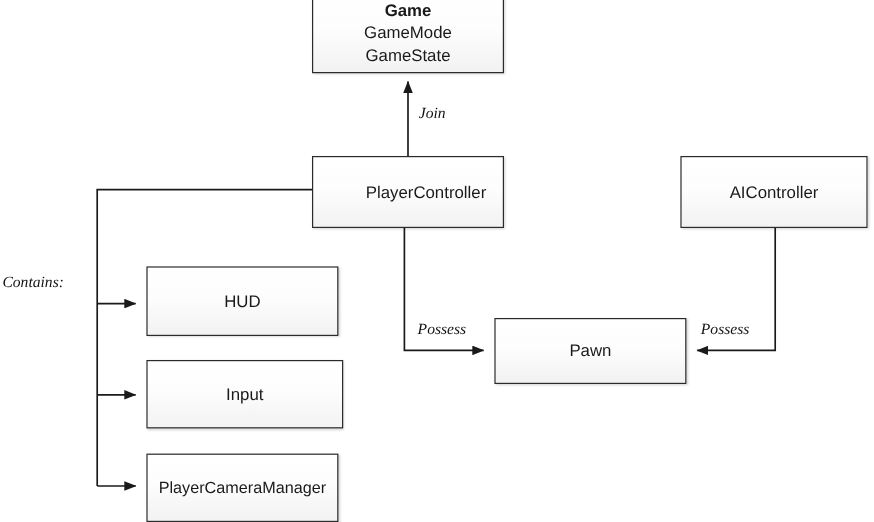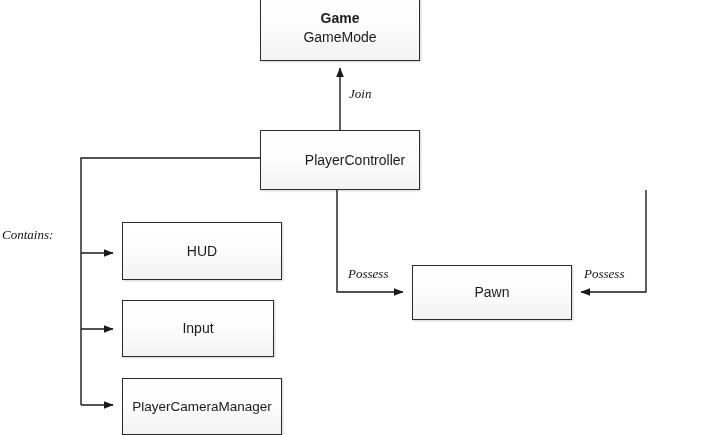--- a/index.html
+++ b/index.html
@@ -50,21 +50,21 @@
   .node.tight {
     font-size: 13.5px;
     align-items: center;
   }
   
   #node-game            { left: 260px; top: -6px;  width: 160px; height: 67px; }
   #node-playercontroller{ left: 260px; top: 130px; width: 160px; height: 60px; padding-left: 30px; }
   #node-aicontroller    { left: 567px; top: 130px; width: 156px; height: 60px; }
   #node-pawn            { left: 412px; top: 265px; width: 160px; height: 55px; }
   #node-hud             { left: 122px; top: 222px; width: 160px; height: 58px; }
-  #node-input           { left: 122px; top: 300px; width: 152px; height: 57px; }
+  #node-input           { left: 122px; top: 300px; width: 164px; height: 57px; }
   #node-playercameramanager { left: 122px; top: 378px; width: 160px; height: 57px; }
 
   .edge-label {
     position: absolute;
     font-family: Liberation Serif, serif;
     font-size: 13px;
     font-style: italic;
     color: #111111;
     white-space: nowrap;
     z-index: 3;
@@ -102,26 +102,30 @@
       <path d="M260,158 L81,158 L81,405" fill="none" stroke="#1a1a1a" stroke-width="1.4"></path>
       <path d="M81,253 L113,253" fill="none" stroke="#1a1a1a" stroke-width="1.4" marker-end="url(#arrowEnd)"></path>
       <path d="M81,329 L113,329" fill="none" stroke="#1a1a1a" stroke-width="1.4" marker-end="url(#arrowEnd)"></path>
       <path d="M81,405 L113,405" fill="none" stroke="#1a1a1a" stroke-width="1.4" marker-end="url(#arrowEnd)"></path>
     </g>
   </svg>
 
   <div class="node" id="node-game">
     <div class="ttl">Game</div>
     <div class="ln">GameMode</div>
+    <div class="ln">GameState</div>
   </div>
 
   <div class="node" id="node-playercontroller">
     <div class="ln">PlayerController</div>
   </div>
 
+  <div class="node" id="node-aicontroller">
+    <div class="ln">AIController</div>
+  </div>
 
   <div class="node" id="node-pawn">
     <div class="ln">Pawn</div>
   </div>
 
   <div class="node" id="node-hud">
     <div class="ln">HUD</div>
   </div>
 
   <div class="node" id="node-input">

